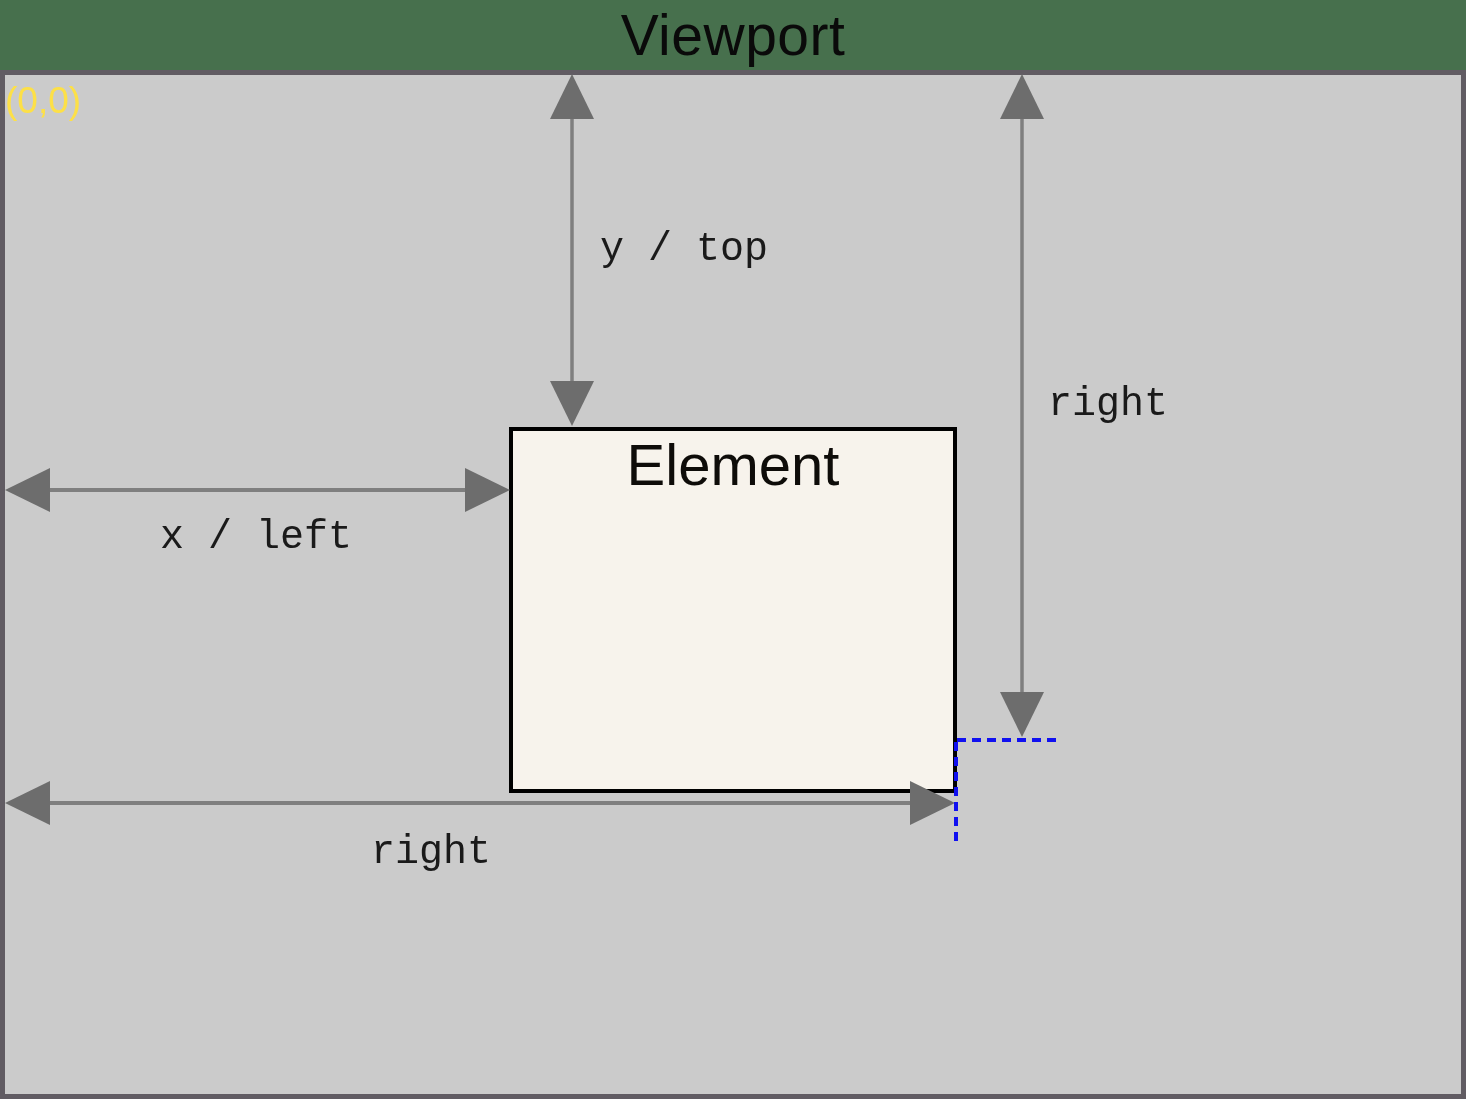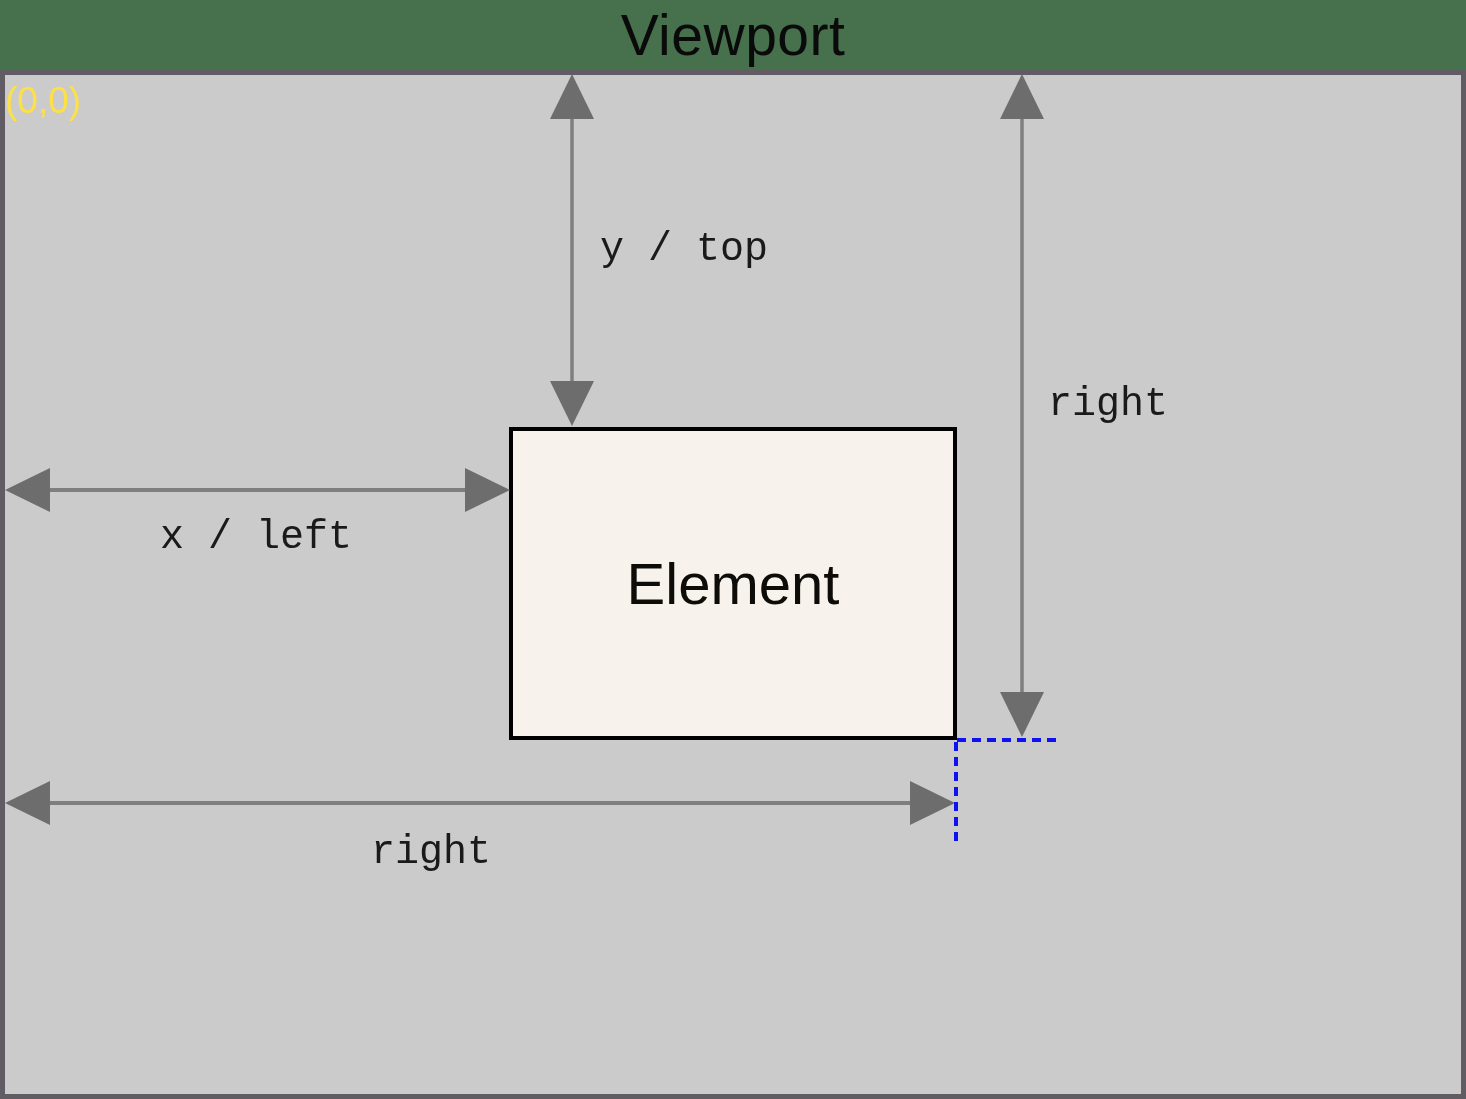--- a/index.html
+++ b/index.html
@@ -47,25 +47,24 @@
   .origin {
     position: absolute;
     left: 5px; top: 80px;
     font-size: 37px;
     line-height: 42px;
     color: #fde047;
   }
   .element-box {
     position: absolute;
     left: 509px; top: 427px;
-    width: 448px; height: 313px;
+    width: 448px; height: 366px;
     background: var(--element-fill);
     border: 4px solid var(--element-border);
     display: flex;
-    align-items: center;
     justify-content: center;
   }
   .element-box .element-text {
     font-size: 58px;
     color: #0e0c09;
   }
   svg.overlay {
     position: absolute;
     left: 0; top: 0;
     width: 1466px; height: 1099px;

